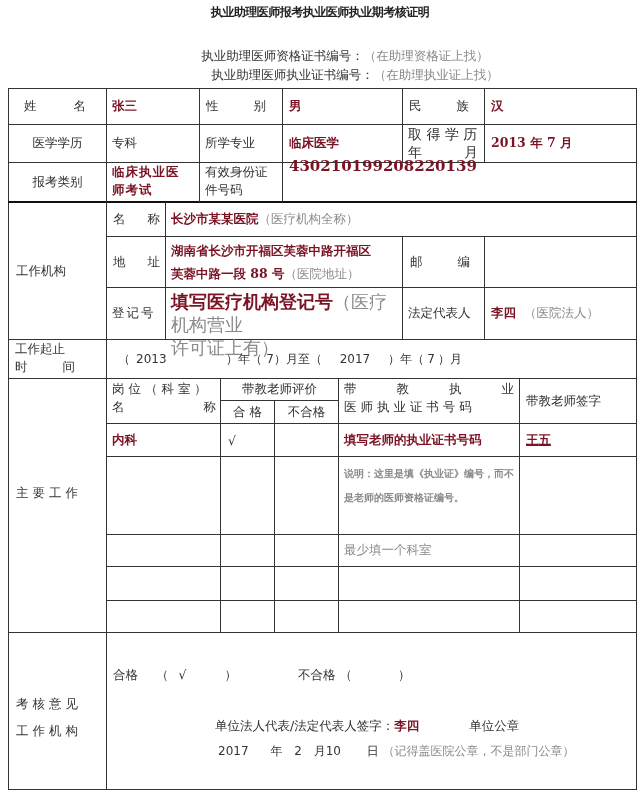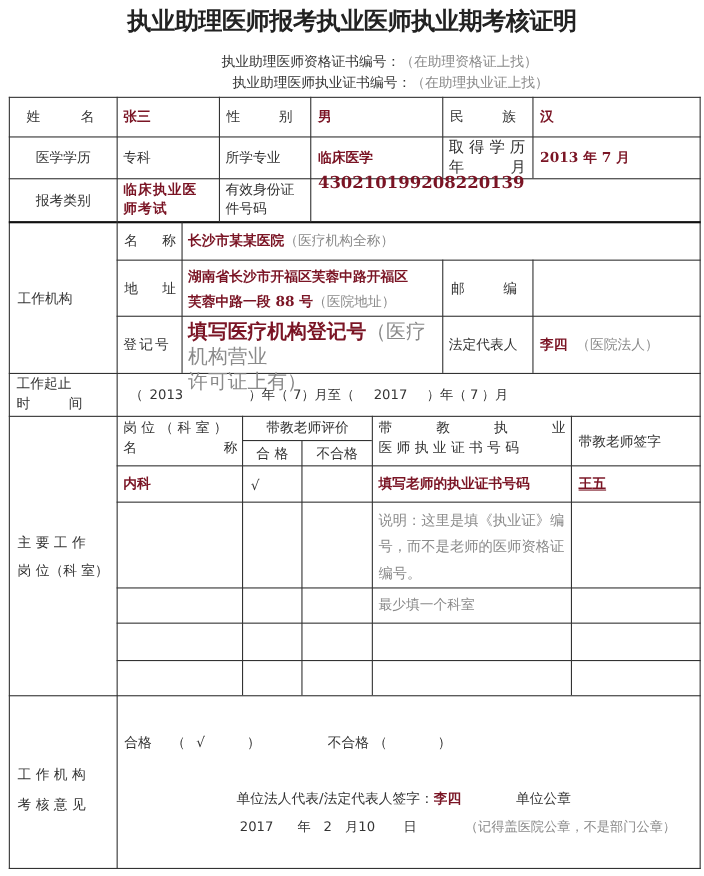--- a/index.html
+++ b/index.html
@@ -1,20 +1,20 @@
 <!DOCTYPE html>
 <html><head>
 <meta charset="utf-8">
 <style>
   html, body { margin:0; padding:0; background:#ffffff; }
   body { width:640px; height:796px; position:relative; overflow:hidden;
          font-family:"DejaVu Sans", "Liberation Sans", sans-serif; color:#333; }
   .abs { position:absolute; }
   .title { left:0; width:640px; top:4px; text-align:center; font-family:"DejaVu Serif", serif;
-           font-size:22px; font-weight:bold; color:#222; letter-spacing:-0.5px; }
+           font-size:12px; font-weight:bold; color:#222; letter-spacing:-0.5px; }
   .sub { left:0; width:640px; text-align:center; font-size:12.5px; color:#333; }
   .sub .gray { color:#888; }
   .hl { background:#333; height:1px; }
   .hlt { background:#111; height:2px; }
   .vl { background:#333; width:1px; }
   .cell { font-size:12.5px; display:flex; align-items:center; color:#333; box-sizing:border-box; }
   .red { color:#7a1424; font-weight:bold; font-family:"DejaVu Serif", serif; }
   .gray { color:#8a8a8a; }
   .spread { justify-content:space-between; }
   .center { justify-content:center; }
@@ -159,21 +159,20 @@
   <span style="display:inline-block;width:12px;text-align:right;">7</span>
   <span>）月至（</span>
   <span style="display:inline-block;width:66px;text-align:center;">2017</span>
   <span>）年（</span>
   <span style="display:inline-block;width:14px;text-align:center;">7</span>
   <span>）月</span>
 </div>
 
 <div class="abs" style="left:16px;top:480px;width:90px;font-size:12.5px;line-height:26px;">
   <div>主 要 工 作</div>
-  <div>岗 位（科 室）</div>
 </div>
 
 <div class="abs tl" style="left:112px;top:380px;width:104px;font-size:12.5px;">
   <div>岗 位 （ 科 室 ）</div>
   <div style="display:flex;justify-content:space-between;">
       <span>名</span>
       <span>称</span>
     </div>
 </div>
 <div class="abs cell center" style="left:221px;top:379px;width:117px;height:21px;">带教老师评价</div>
@@ -189,38 +188,38 @@
   <div>医 师 执 业 证 书 号 码</div>
 </div>
 <div class="abs cell" style="left:526px;top:379px;width:110px;height:44px;">带教老师签字</div>
 
 <div class="abs cell red" style="left:112px;top:424px;width:105px;height:32px;">内科</div>
 <div class="abs cell" style="left:228px;top:424px;width:45px;height:32px;">√</div>
 <div class="abs cell" style="left:278px;top:424px;width:58px;height:32px;"></div>
 <div class="abs cell red" style="left:344px;top:424px;width:172px;height:32px;">填写老师的执业证书号码</div>
 <div class="abs cell red" style="left:526px;top:424px;width:108px;height:32px;text-decoration:underline;">王五</div>
 
-<div class="abs gray" style="left:344px;top:462px;width:170px;font-size:13px;line-height:24px;">说明：这里是填《执业证》编号，而不是老师的医师资格证编号。</div>
+<div class="abs gray" style="left:344px;top:462px;width:170px;font-size:10px;line-height:24px;font-weight:bold;">说明：这里是填《执业证》编号，而不是老师的医师资格证编号。</div>
 <div class="abs" style="left:107px;top:457px;width:112px;height:76px;"></div>
 <div class="abs" style="left:221px;top:457px;width:52px;height:76px;"></div>
 <div class="abs" style="left:275px;top:457px;width:62px;height:76px;"></div>
 <div class="abs" style="left:520px;top:457px;width:115px;height:76px;"></div>
 
 <div class="abs cell gray" style="left:344px;top:535px;width:170px;height:31px;">最少填一个科室</div>
 <div class="abs" style="left:107px;top:535px;width:112px;height:31px;"></div>
 <div class="abs" style="left:520px;top:535px;width:115px;height:31px;"></div>
 
 <div class="abs" style="left:107px;top:567px;width:112px;height:33px;"></div>
 <div class="abs" style="left:339px;top:567px;width:180px;height:33px;"></div>
 <div class="abs" style="left:107px;top:601px;width:112px;height:31px;"></div>
 <div class="abs" style="left:339px;top:601px;width:180px;height:31px;"></div>
 
 <div class="abs" style="left:16px;top:690px;width:90px;font-size:12.5px;line-height:27px;">
+  <div>考 核 意 见</div>
   <div>工 作 机 构</div>
-  <div>考 核 意 见</div>
 </div>
 
 <div class="abs" style="left:113px;top:667px;font-size:12.5px;white-space:nowrap;">
   <span>合格</span>
   <span style="display:inline-block;width:110px;">
     <span style="margin-left:14px;">（</span><span style="margin-left:10px;">√</span><span style="margin-left:38px;">）</span>
   </span>
   <span style="margin-left:42px;">不合格</span>
   <span>（<span style="display:inline-block;width:46px;"></span>）</span>
 </div>
@@ -229,14 +228,14 @@
   <span>单位法人代表/法定代表人签字：</span><span class="red">李四</span>
   <span style="margin-left:46px;">单位公章</span>
 </div>
 
 <div class="abs" style="left:218px;top:743px;font-size:12px;white-space:nowrap;">
   <span>2017</span>
   <span style="margin-left:18px;">年</span>
   <span style="margin-left:8px;">2</span>
   <span style="margin-left:8px;">月</span><span>10</span>
   <span style="margin-left:22px;">日</span>
-  <span class="gray" style="margin-left:40px;">（记得盖医院公章，不是部门公章）</span>
+  <span class="gray" style="">（记得盖医院公章，不是部门公章）</span>
 </div>
 
 </body></html>

